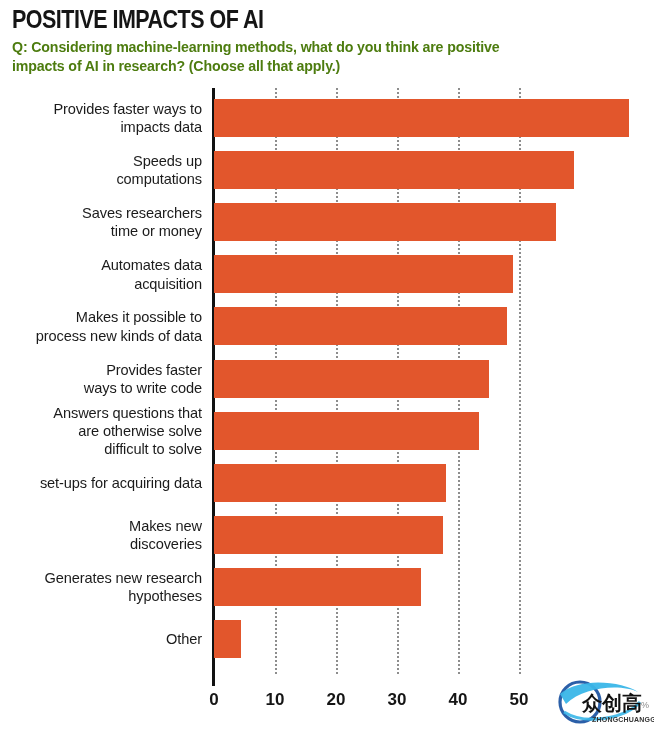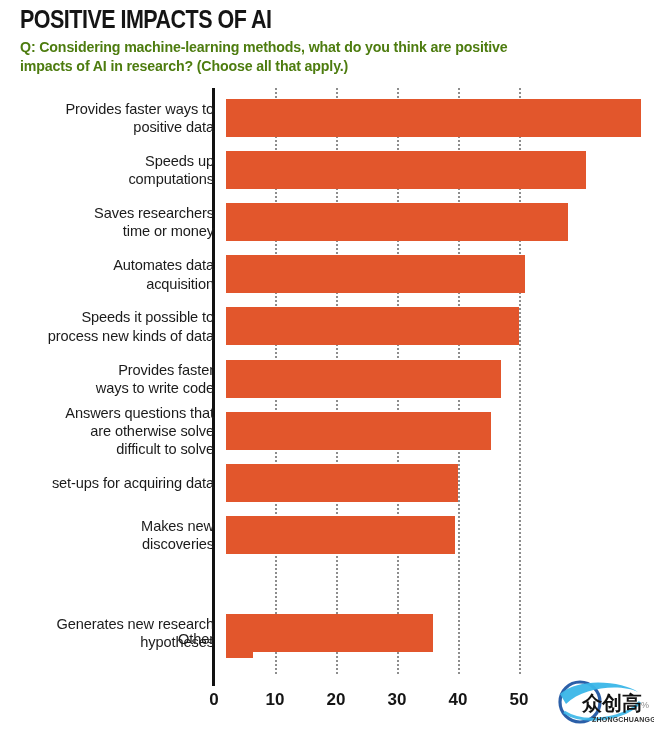--- a/index.html
+++ b/index.html
@@ -4,21 +4,21 @@
 <style>
   html,body{margin:0;padding:0;}
   body{
     width:660px;height:736px;
     background:#ffffff;
     font-family:"Liberation Sans", sans-serif;
     overflow:hidden;
     position:relative;
   }
 
-  .header{position:absolute;left:20px;top:6px;width:620px;}
+  .header{position:absolute;left:12px;top:6px;width:620px;}
   .chart-title{
     font-family:"Liberation Sans", sans-serif;
     font-weight:bold;
     font-size:25px;
     letter-spacing:-0.6px;
     color:#151515;
     line-height:1.05;
     transform:scaleX(0.86);
     transform-origin:left center;
     white-space:nowrap;
@@ -56,21 +56,21 @@
   .tick-label{
     position:absolute;
     top:690px;
     font-size:17px;
     font-weight:bold;
     color:#151515;
     transform:translateX(-50%);
     white-space:nowrap;
   }
 
-  .bar-row{position:absolute;left:12px;width:608px;height:38px;}
+  .bar-row{position:absolute;left:0;width:608px;height:38px;}
   .bar-label{
     position:absolute;
     left:0;width:202px;
     top:50%;
     transform:translateY(-50%);
     text-align:right;
     font-size:14.6px;
     color:#1b1b1b;
     line-height:1.25;
     letter-spacing:-0.1px;
@@ -105,21 +105,21 @@
     <div class="tick-label" style="left: 336px;">20</div>
     <div class="gridline" style="left: 397px;"></div>
     <div class="tick-label" style="left: 397px; text-align: right;">30</div>
     <div class="gridline" style="left: 458px;"></div>
     <div class="tick-label" style="left: 458px;">40</div>
     <div class="gridline" style="left: 519px;"></div>
     <div class="tick-label" style="left: 519px;">50</div>
     <div class="bar-row" style="top: 99px;">
       <div class="bar-label">
         <div>Provides faster ways to</div>
-        <div>positive data</div>
+        <div>impacts data</div>
       </div>
       <div class="bar" title="Provides faster ways to process data: 68" style="width: 414.8px; background: rgb(226, 86, 44);"></div>
     </div>
     <div class="bar-row" style="top: 151.1px;">
       <div class="bar-label">
         <div>Speeds up</div>
         <div>computations</div>
       </div>
       <div class="bar" title="Speeds up computations: 59" style="width: 359.9px; background: rgb(226, 86, 44);"></div>
     </div>
@@ -132,21 +132,21 @@
     </div>
     <div class="bar-row" style="top: 255.3px; border-radius: 12px;">
       <div class="bar-label">
         <div>Automates data</div>
         <div>acquisition</div>
       </div>
       <div class="bar" title="Automates data acquisition: 49" style="width: 298.9px; background: rgb(226, 86, 44);"></div>
     </div>
     <div class="bar-row" style="top: 307.4px;">
       <div class="bar-label">
-        <div>Speeds it possible to</div>
+        <div>Makes it possible to</div>
         <div>process new kinds of data</div>
       </div>
       <div class="bar" title="Makes it possible to process new kinds of data: 48" style="width: 292.8px; background: rgb(226, 86, 44);"></div>
     </div>
     <div class="bar-row" style="top: 359.5px;">
       <div class="bar-label">
         <div>Provides faster</div>
         <div>ways to write code</div>
       </div>
       <div class="bar" title="Provides faster ways to write code: 45" style="width: 274.5px; background: rgb(226, 86, 44);"></div>
@@ -165,21 +165,21 @@
       </div>
       <div class="bar" title="Optimizes experimental set-ups for acquiring data: 38" style="width: 231.8px; background: rgb(226, 86, 44);"></div>
     </div>
     <div class="bar-row" style="top: 515.8px;">
       <div class="bar-label">
         <div>Makes new</div>
         <div>discoveries</div>
       </div>
       <div class="bar" title="Makes new discoveries: 37.5" style="width: 228.75px; background: rgb(226, 86, 44);"></div>
     </div>
-    <div class="bar-row" style="top: 567.9px; margin-top: 46px;">
+    <div class="bar-row" style="top: 567.9px;">
       <div class="bar-label">
         <div>Generates new research</div>
         <div>hypotheses</div>
       </div>
       <div class="bar" title="Generates new research hypotheses: 34" style="width: 207.4px; background: rgb(226, 86, 44);"></div>
     </div>
     <div class="bar-row" style="top: 620px;">
       <div class="bar-label">
         <div>Other</div>
       </div>

